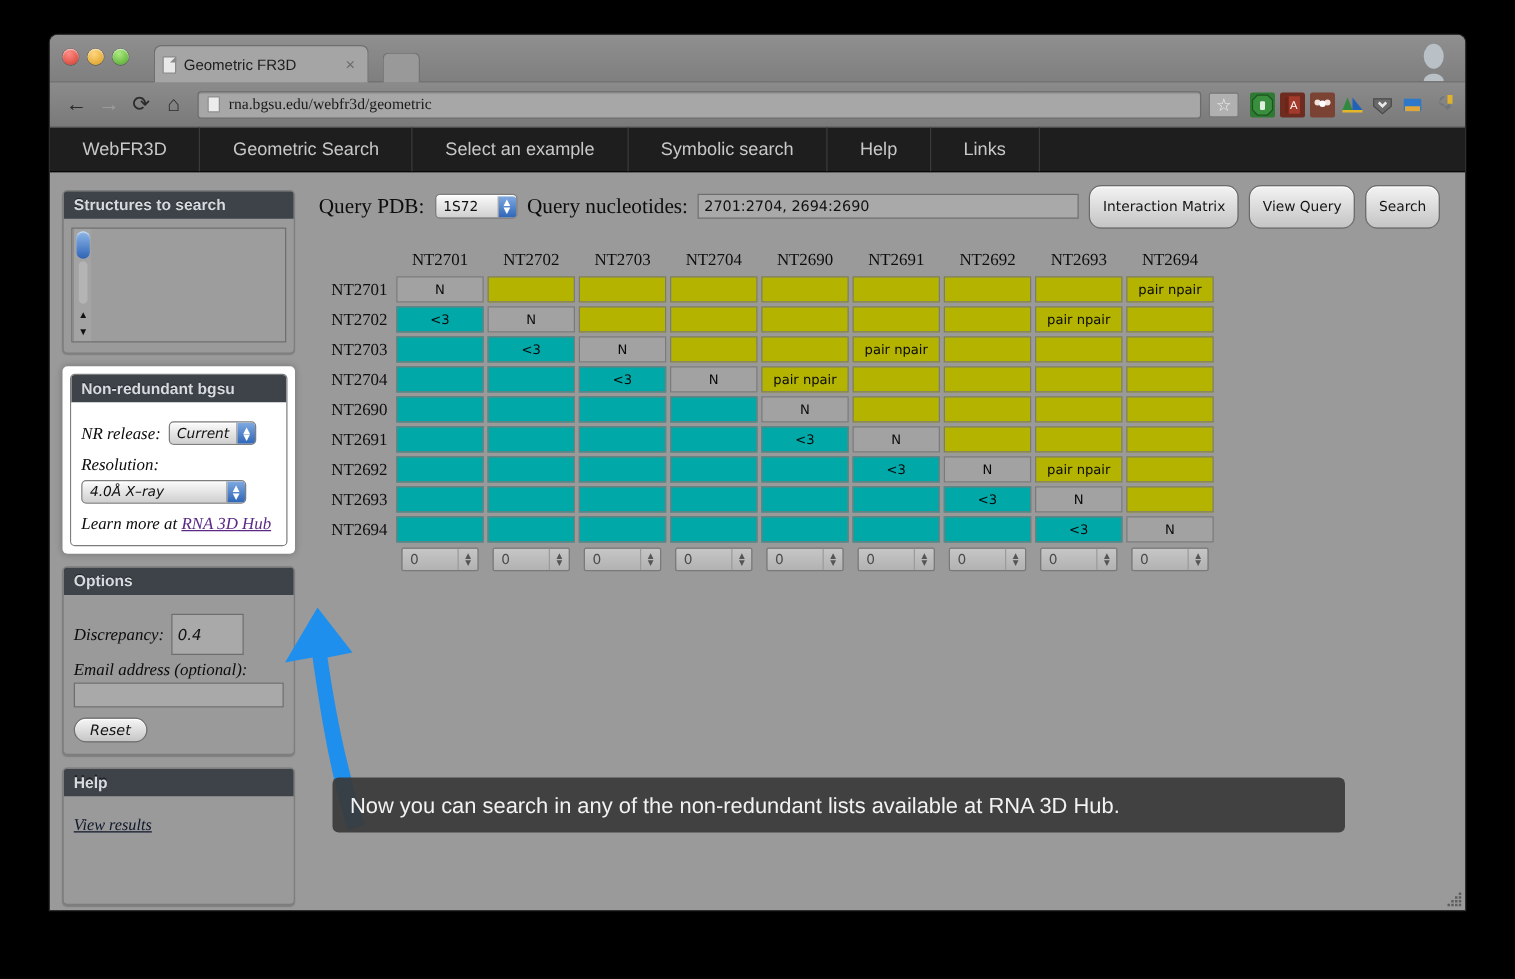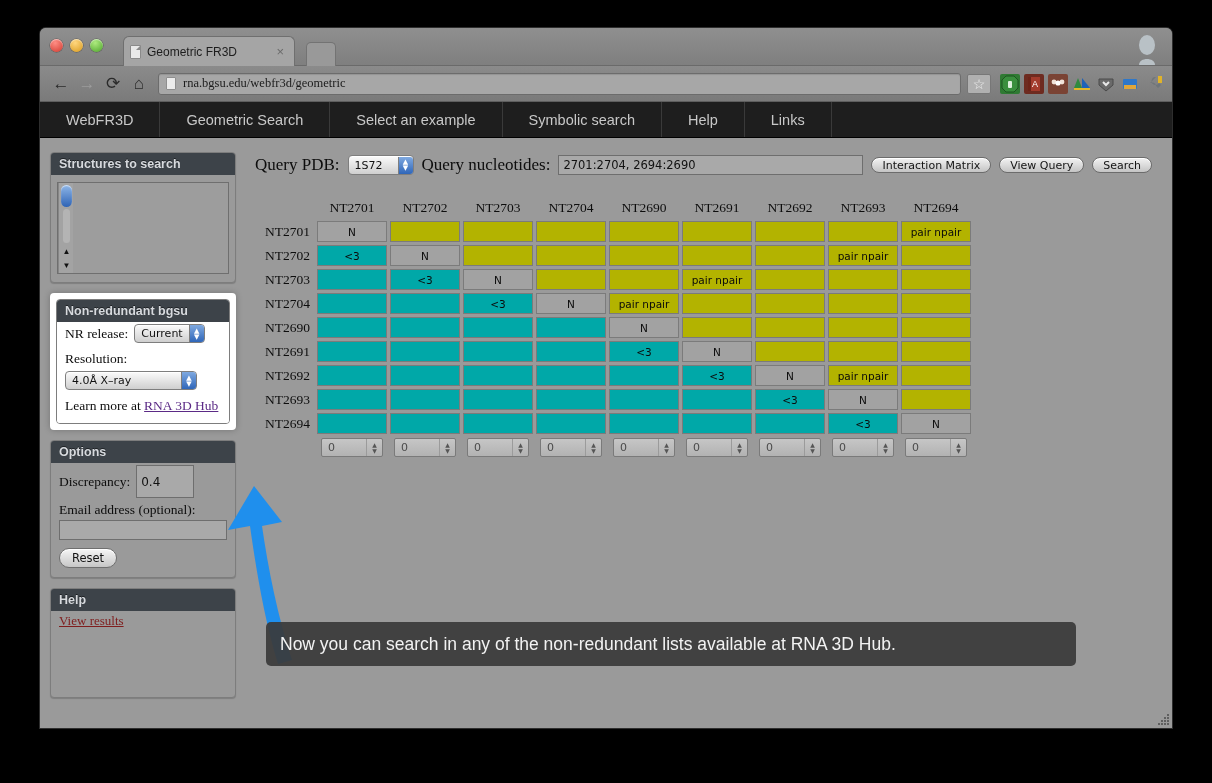--- a/index.html
+++ b/index.html
@@ -146,21 +146,21 @@
     box-shadow: 0 1px 1px rgba(0,0,0,.18);
     overflow: hidden;
   }
   .panel-head {
     background: #3d4349;
     color: #d7dade;
     font-size: 12.5px; font-weight: bold;
     padding: 4px 8px;
     text-shadow: 0 -1px 0 rgba(0,0,0,.5);
   }
-  .panel-body { padding: 2px 8px 9px; font-family: "Liberation Serif", serif; font-size: 13px; color:#121212; }
+  .panel-body { padding: 15px 8px 9px; font-family: "Liberation Serif", serif; font-size: 13px; color:#121212;font-style:italic; }
 
   
   #structures-list {
     margin: 7px 6px 8px; height: 92px;
     background: #9d9d9d;
     border: 1px solid #6f6f6f;
     position: relative;
     overflow: hidden;
     display: flex;
   }
@@ -236,36 +236,36 @@
   .aqua-button {
     display: inline-flex; align-items: center; justify-content: center;
     background: linear-gradient(#f6f6f6, #c6c6c6);
     border: 1px solid #6f6f6f; border-radius: 10px;
     height: 20px; padding: 0 12px;
     font-family: "DejaVu Sans", sans-serif; font-size: 11.5px; color: #131313;
     box-shadow: inset 0 1px 0 #fff;
     margin-top: 8px;
   }
   #help-panel .panel-body { min-height: 86px; }
-  #help-panel a { color: #7f1d1d; text-decoration: underline; font-size: 13px; }
+  #help-panel a { color: #0f172a; text-decoration: underline; font-size: 13px; }
 
   
   #main { position: absolute; left: 215px; top: 14px; right: 10px; }
   #query-bar { display: flex; align-items: center; gap: 8px; height: 26px; }
   .query-label { font-family: "Liberation Serif", serif; font-size: 17px; color: #0d0d0d; }
   #query-pdb-select { width: 66px; height: 20px; }
   #query-nt-input {
     width: 305px; height: 20px;
     background: #a9a9a9; border: 1px solid #6e6e6e;
     font-family: "DejaVu Sans", sans-serif; font-size: 11.5px; color: #111;
     display: flex; align-items: center; padding: 0 4px;
   }
   .pill-button {
     display: inline-flex; align-items: center; justify-content: center;
-    height: 16px; padding: 0 10px;
+    height: 35px; padding: 0 10px;
     background: linear-gradient(#f3f3f3, #c4c4c4);
     border: 1px solid #6c6c6c; border-radius: 10px;
     font-family: "DejaVu Sans", sans-serif; font-size: 11px; color: #141414;
     box-shadow: inset 0 1px 0 #fff;
     white-space: nowrap;
   }
 
   
   #matrix { margin-top: 18px; border-collapse: separate; border-spacing: 3px 3px; }
   #matrix th.colh {

